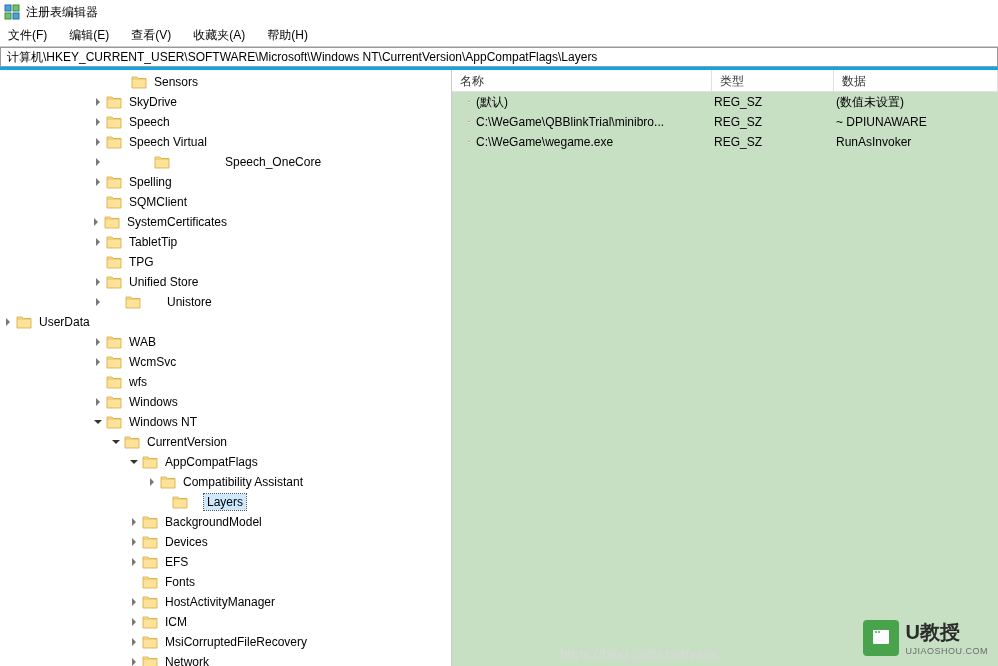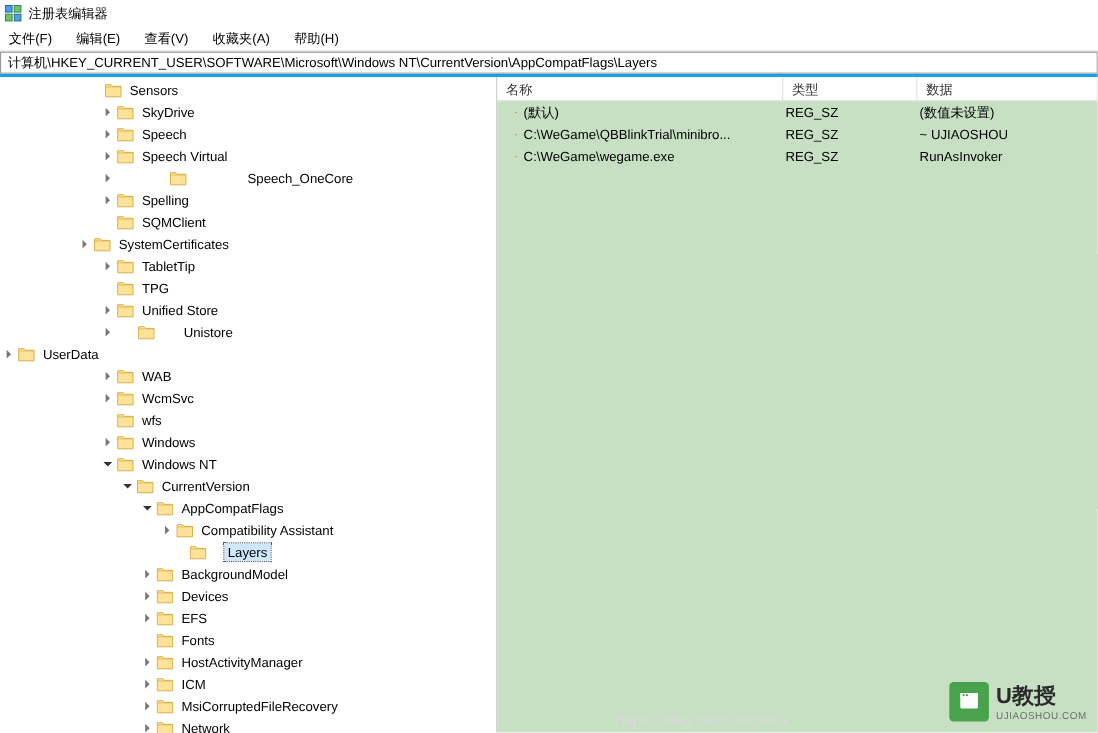--- a/index.html
+++ b/index.html
@@ -65,21 +65,21 @@
   <span class="menu-item">帮助(H)</span>
 </div>
 
 <div class="address-bar">
   <input class="address-input" value="计算机\HKEY_CURRENT_USER\SOFTWARE\Microsoft\Windows NT\CurrentVersion\AppCompatFlags\Layers" style="">
 </div>
 
 <div class="main">
   <div class="tree-panel">
     <div class="tree-scroll" id="tree-scroll">
-        <div class="tree-row" style="padding-left: 79px;">
+        <div class="tree-row" style="padding-left: 115px;">
           <span class="toggle"></span>
           <span class="folder-icon">
             <svg viewBox="0 0 16 14">
               <path d="M1 2h5l1.5 1.5H15v9.5H1z" fill="#ffe29a" stroke="#d4a93a" stroke-width="0.8"></path>
               <path d="M1 4h14" stroke="#d4a93a" stroke-width="0.6"></path>
             </svg>
           </span>
           <span class="node-label">Sensors</span>
         </div>
         <div class="tree-row" style="padding-left: 90px;">
@@ -155,21 +155,21 @@
         <div class="tree-row" style="padding-left: 90px;">
           <span class="toggle"></span>
           <span class="folder-icon">
             <svg viewBox="0 0 16 14">
               <path d="M1 2h5l1.5 1.5H15v9.5H1z" fill="#ffe29a" stroke="#d4a93a" stroke-width="0.8"></path>
               <path d="M1 4h14" stroke="#d4a93a" stroke-width="0.6"></path>
             </svg>
           </span>
           <span class="node-label">SQMClient</span>
         </div>
-        <div class="tree-row" style="padding-left: 69px;">
+        <div class="tree-row" style="padding-left: 88px;">
           <span class="toggle">
             <svg width="8" height="8" viewBox="0 0 8 8">
               <path d="M2 0l4 4-4 4z" fill="#777"></path>
             </svg>
           </span>
           <span class="folder-icon">
             <svg viewBox="0 0 16 14">
               <path d="M1 2h5l1.5 1.5H15v9.5H1z" fill="#ffe29a" stroke="#d4a93a" stroke-width="0.8"></path>
               <path d="M1 4h14" stroke="#d4a93a" stroke-width="0.6"></path>
             </svg>
@@ -494,21 +494,21 @@
           <span class="icon-cell">
             <span class="string-icon">
               <svg viewBox="0 0 14 14">
                 <rect x="0.5" y="0.5" width="13" height="13" rx="1" fill="#fff" stroke="#c0685a"></rect>
                 <text x="2" y="10" font-size="8" fill="#c0392b" font-weight="bold">ab</text>
               </svg>
             </span>
           </span>
           <span class="cell-name">C:\WeGame\QBBlinkTrial\minibro...</span>
           <span class="cell-type">REG_SZ</span>
-          <span class="cell-data">~ UJIAOSHOU</span>
+          <span class="cell-data">~ DPIUNAWARE</span>
         </div>
         <div class="value-row">
           <span class="icon-cell">
             <span class="string-icon">
               <svg viewBox="0 0 14 14">
                 <rect x="0.5" y="0.5" width="13" height="13" rx="1" fill="#fff" stroke="#c0685a"></rect>
                 <text x="2" y="10" font-size="8" fill="#c0392b" font-weight="bold">ab</text>
               </svg>
             </span>
           </span>

